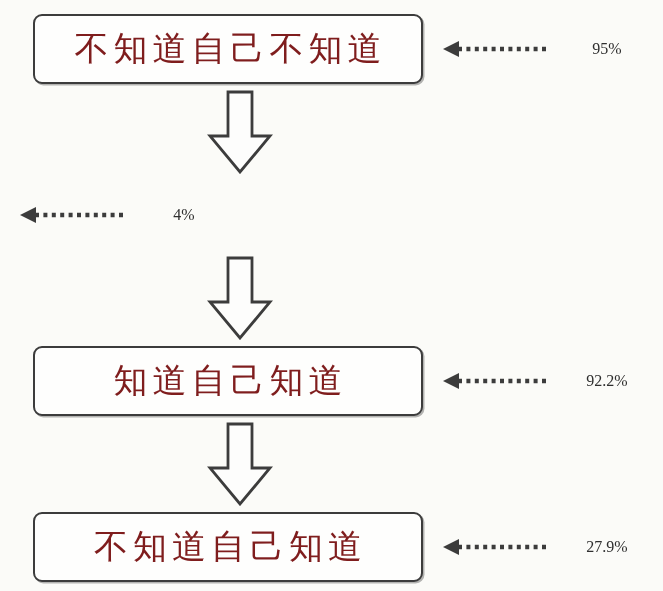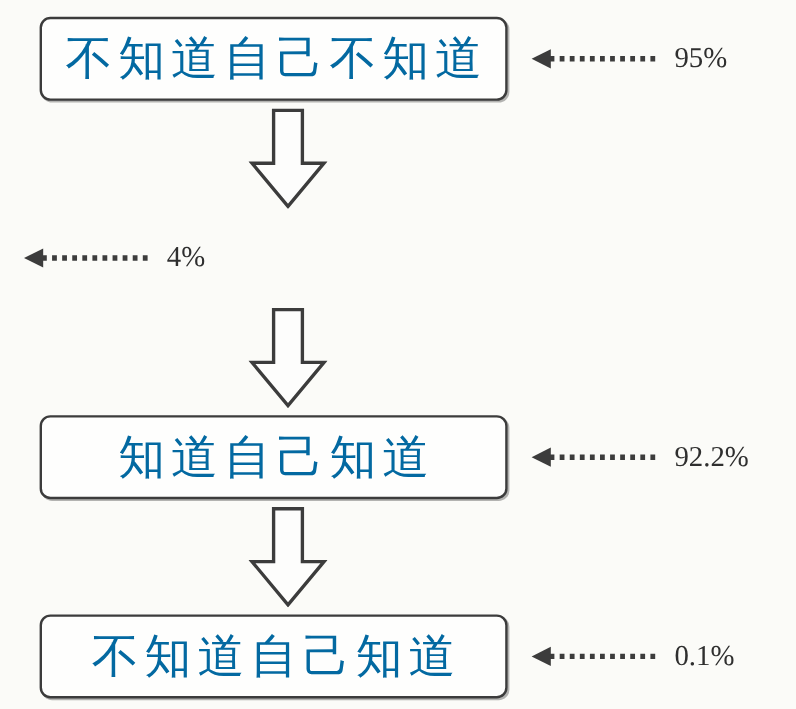--- a/index.html
+++ b/index.html
@@ -29,35 +29,35 @@
     box-sizing: border-box;
     background: #fefefd;
     border: 2px solid #3c3c3c;
     border-radius: 9px;
     box-shadow: 1.5px 1.5px 0 rgba(90,90,90,0.45);
     display: flex;
     align-items: center;
     justify-content: center;
   }
   .box-label {
-    font-size: 39px;
+    font-size: 34px;
     letter-spacing: 5px;
-    color: #0369a1;
+    color: #7f1d1d;
     white-space: nowrap;
     padding-left: 5px; 
   }
   .dotted-arrow {
     margin-left: 19px;
     flex: 0 0 auto;
   }
   .percent {
     width: 90px;
     margin-left: 10px;
-    text-align: left;
-    font-size: 24px;
+    text-align: center;
+    font-size: 16px;
     color: #2f2f2f;
   }
   .connector {
     height: 96px;
     display: flex;
     align-items: center;
   }
   .connector svg {
     margin-left: 207px;
     display: block;
@@ -117,16 +117,16 @@
   </div>
 
   <div class="row">
     <div class="box">
       <span class="box-label">不知道自己知道</span>
     </div>
     <svg class="dotted-arrow" width="110" height="22" viewBox="0 0 110 22">
       <polygon points="1,11 17,3 17,19" fill="#3c3c3c"></polygon>
       <line x1="16" y1="11" x2="107" y2="11" stroke="#3c3c3c" stroke-width="4.5" stroke-dasharray="4 4.4"></line>
     </svg>
-    <div class="percent">0.1%</div>
+    <div class="percent">27.9%</div>
   </div>
 
 </div>
 
 </body></html>

